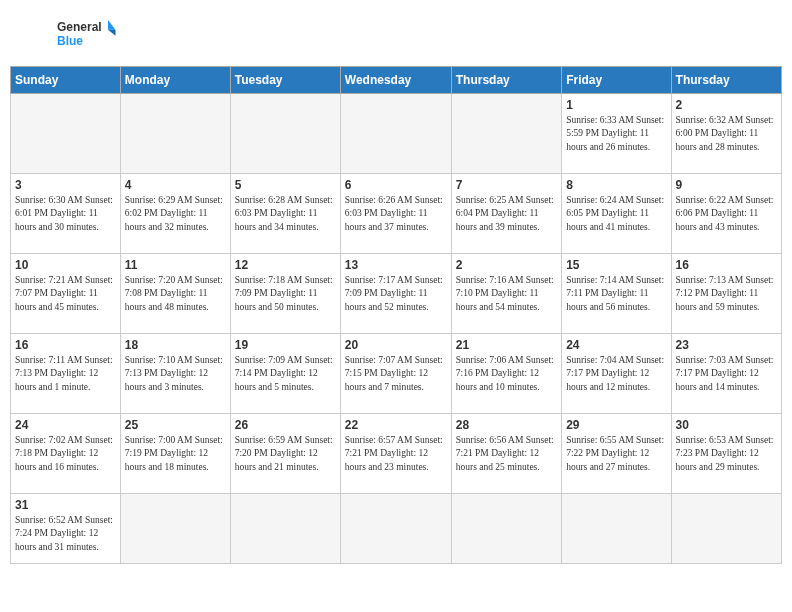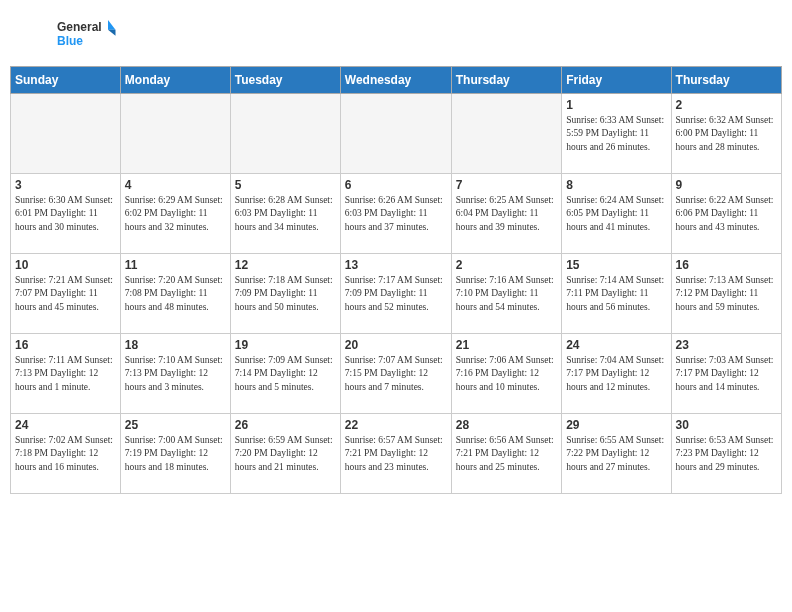--- a/index.html
+++ b/index.html
@@ -296,14 +296,28 @@
 Sunset: 7:22 PM
 Daylight: 12 hours and 27 minutes.</div>
         </td>
         <td>
           <div class="day-number">30</div>
           <div class="day-info">Sunrise: 6:53 AM
 Sunset: 7:23 PM
 Daylight: 12 hours and 29 minutes.</div>
         </td>
       </tr>
+      <tr>
+        <td class="last-row" style="height: 70px;">
+          <div class="day-number">31</div>
+          <div class="day-info">Sunrise: 6:52 AM
+Sunset: 7:24 PM
+Daylight: 12 hours and 31 minutes.</div>
+        </td>
+        <td class="empty last-row" style="height: 70px;"></td>
+        <td class="empty last-row" style="height: 70px;"></td>
+        <td class="empty last-row" style="height: 70px;"></td>
+        <td class="empty last-row" style="height: 70px;"></td>
+        <td class="empty last-row" style="height: 70px;"></td>
+        <td class="empty last-row" style="height: 70px;"></td>
+      </tr>
     </tbody>
 </table>
 
 </body></html>

